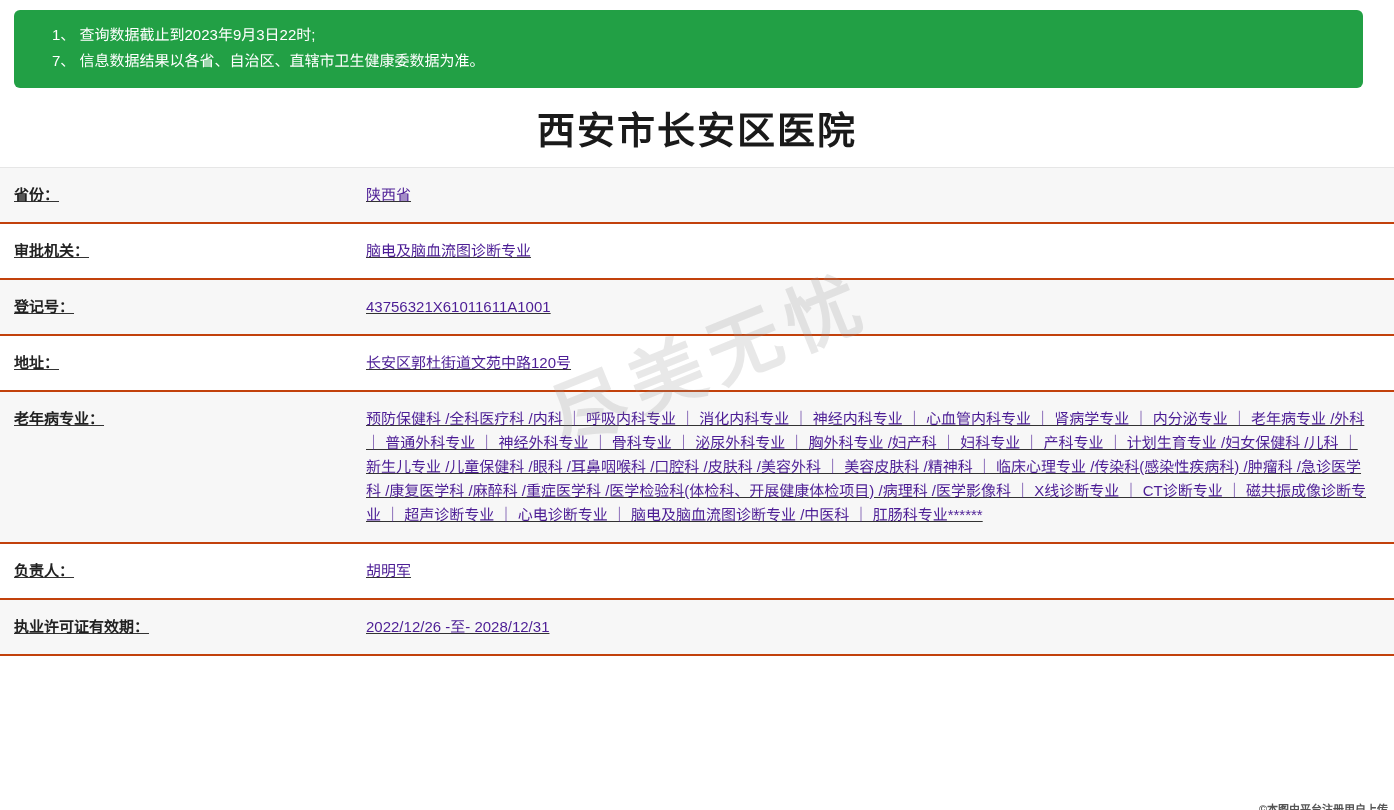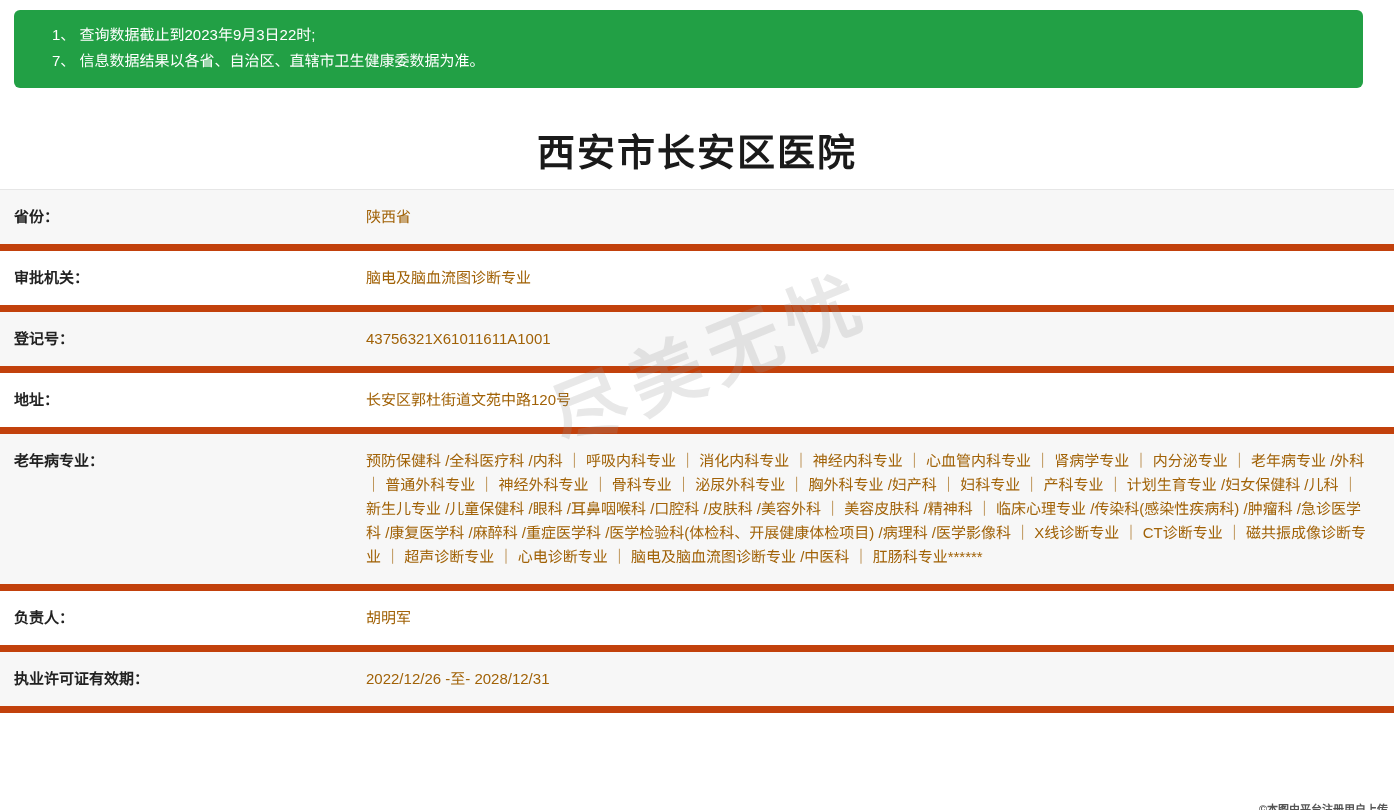--- a/index.html
+++ b/index.html
@@ -39,52 +39,52 @@
     text-indent: -34px;
   }
 
   
   .title-wrap {
     height: 80px;
     display: flex;
     align-items: center;
     justify-content: center;
     border-bottom: 1px solid #e6e6e6;
-    margin-top: 22px;
   }
   .hospital-title {
     font-size: 38px;
     font-weight: bold;
     letter-spacing: 2px;
     color: #1a1a1a;
   }
 
   
   .info-table {
     width: 100%;
     border-collapse: collapse;
     table-layout: fixed;
   }
   .info-table tr {
-    border-bottom: 7px solid #c2410c;
+    border-bottom: 2px solid #c2410c;
+    text-decoration: underline;
   }
   .info-table td {
     vertical-align: top;
     padding: 15px 12px 15px 14px;
     font-size: 15px;
     line-height: 24px;
   }
   td.label-cell {
     width: 348px;
     font-weight: bold;
     color: #222222;
     background: #ffffff;
   }
   td.value-cell {
-    color: #a16207;
+    color: #4c1d95;
     padding-left: 18px;
     padding-right: 24px;
   }
   tr.row-shaded td { background: #f7f7f7; }
   tr.row-plain td { background: #ffffff; }
 
   .depts {
     line-height: 25px;
     word-break: break-all;
   }

